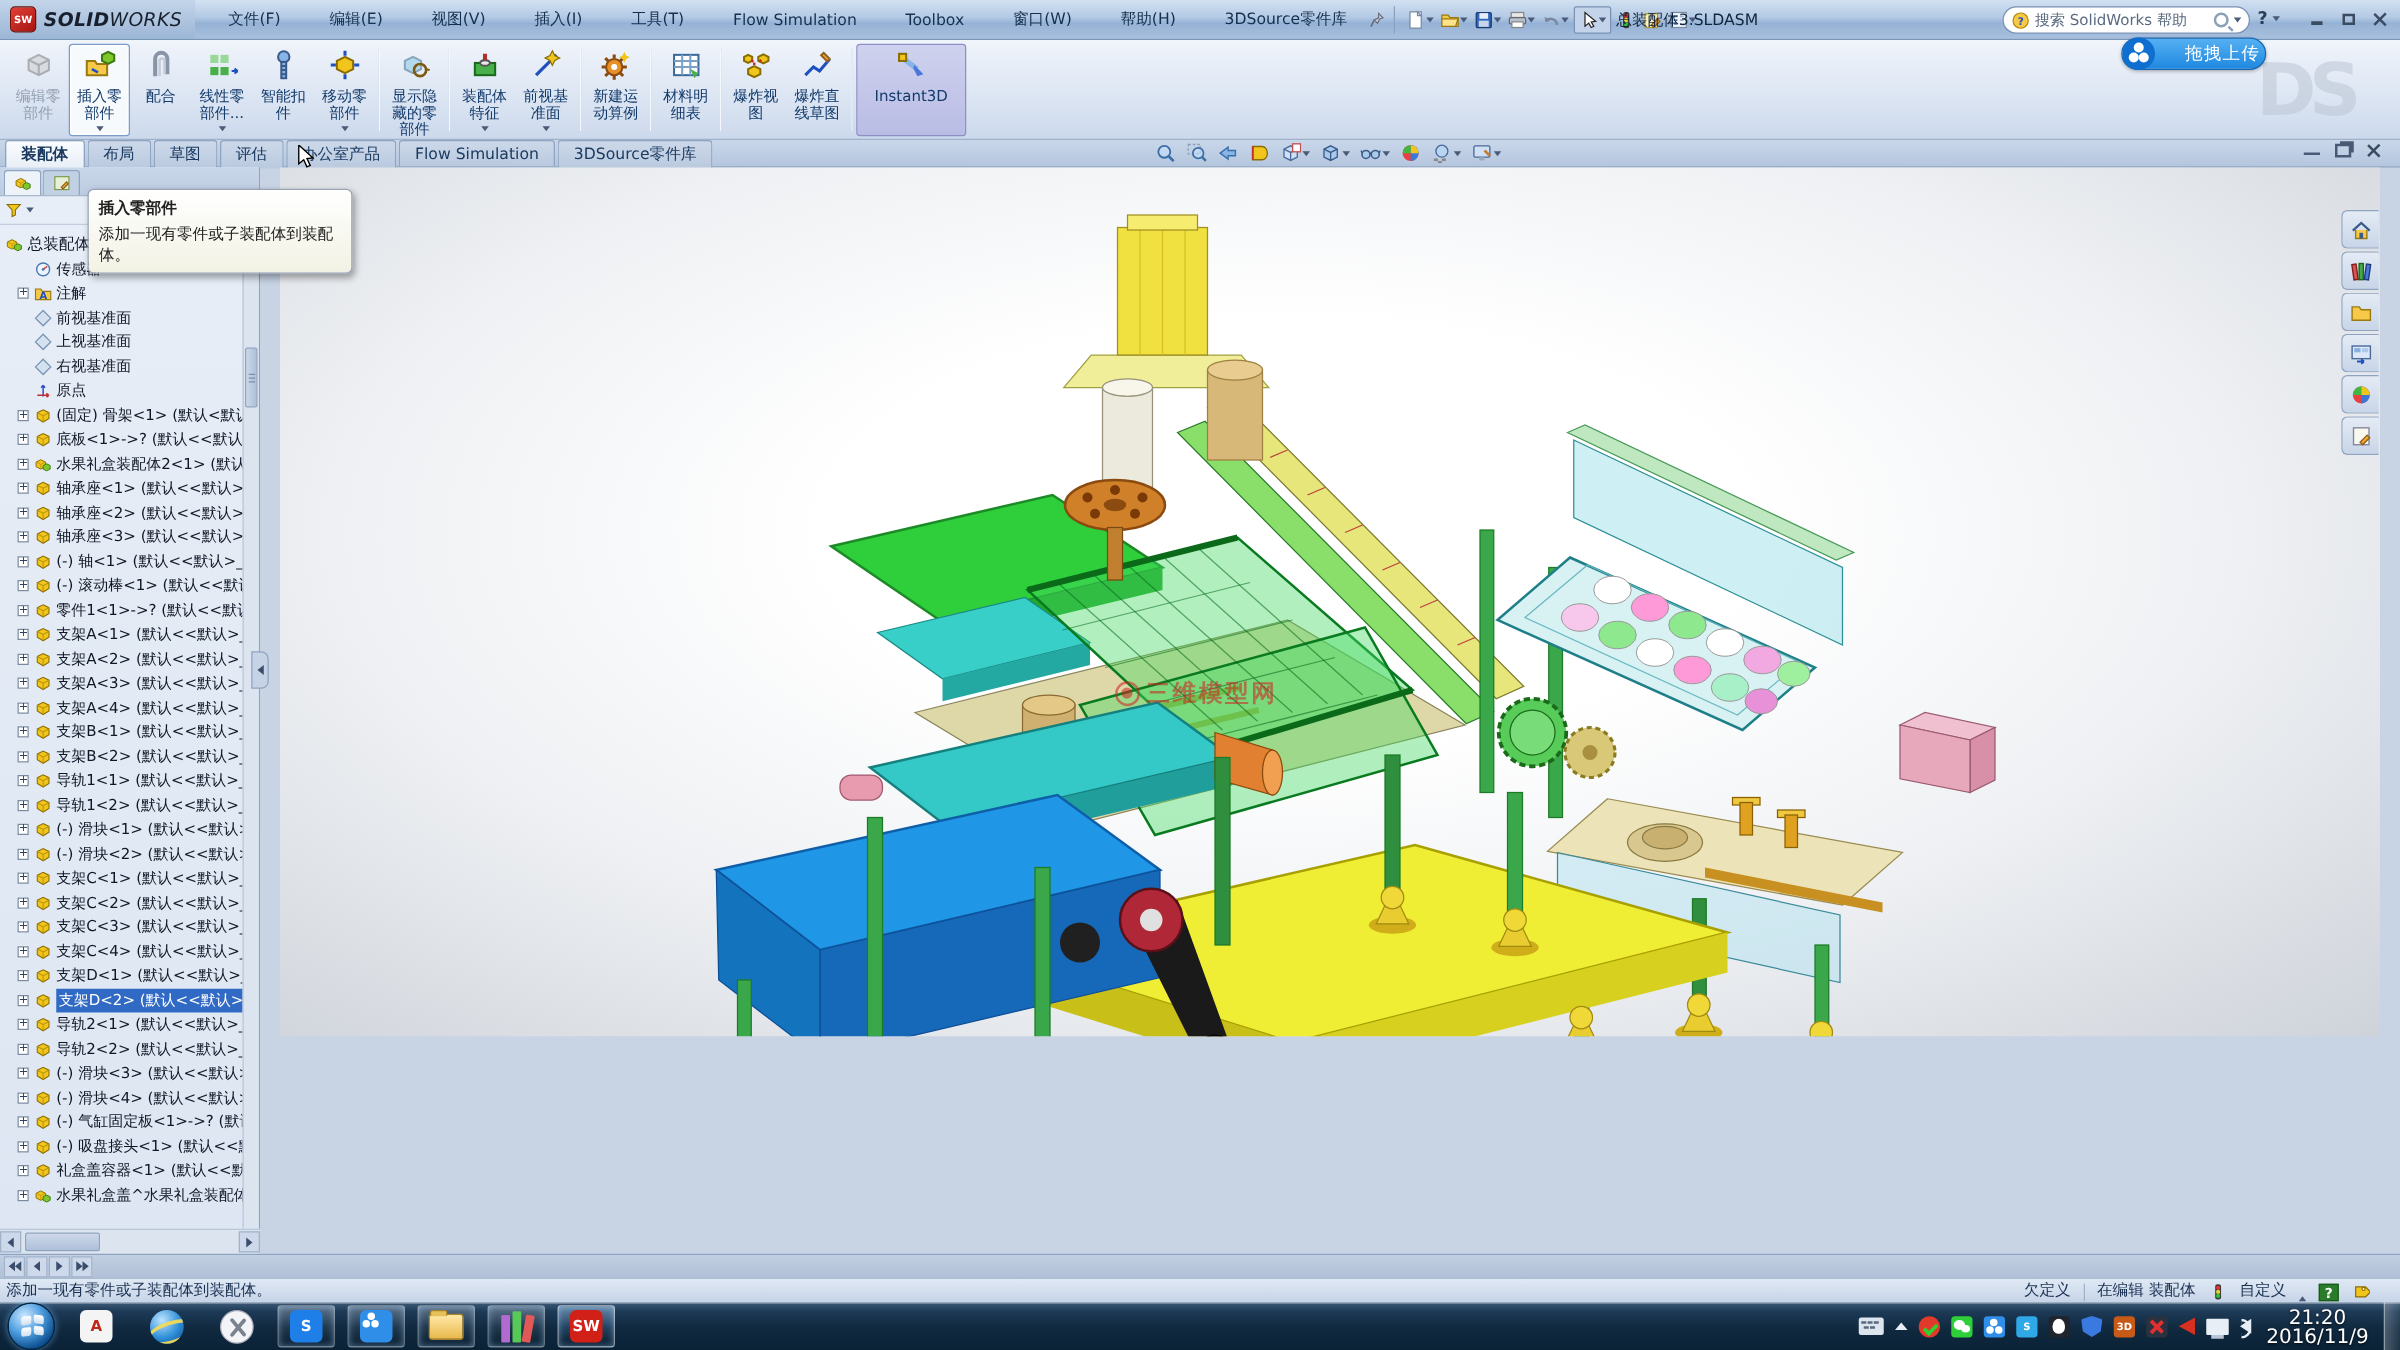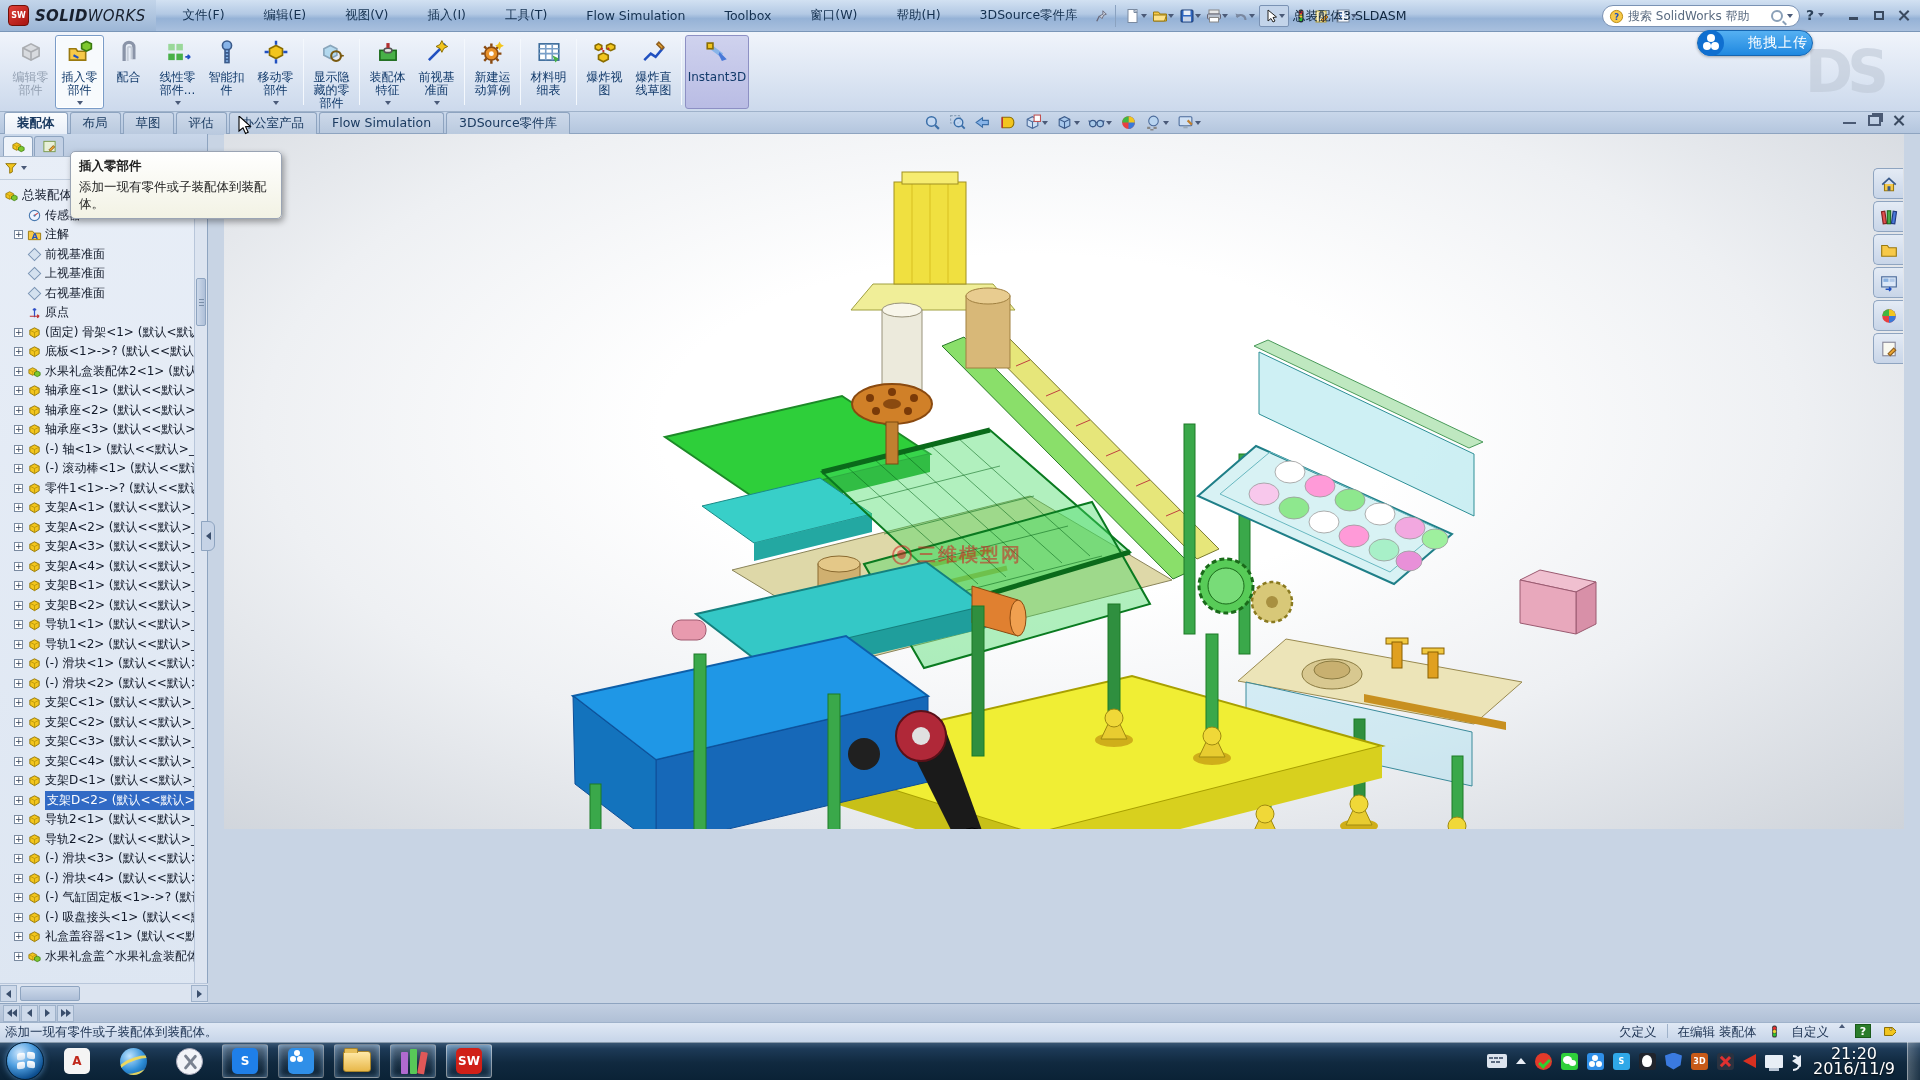--- a/index.html
+++ b/index.html
@@ -40,21 +40,21 @@
 #uploadlogo i:nth-child(2){width:8px;height:8px;left:5px;top:12px}
 #uploadlogo i:nth-child(3){width:8px;height:8px;left:13px;top:12px}
 #uploadtext{color:#fff;font-size:14px;font-weight:normal;padding-left:24px;letter-spacing:1px}
 
 #cmdbar{position:absolute;left:0;top:32px;width:1920px;height:80px;background:linear-gradient(180deg,#f0f4fb 0%,#dde6f3 55%,#ccd9ec 100%);border-bottom:1px solid #9fb2ca;display:flex;align-items:stretch;padding:3px 2px 2px 6px}
 .cm-btn{width:49px;display:flex;flex-direction:column;align-items:center;padding-top:3px;position:relative;border:1px solid transparent;border-radius:3px}
 .cm-btn .cm-label{font-size:12px;line-height:13px;text-align:center;color:#123a6b;margin-top:6px}
 .cm-btn.disabled .cm-label{color:#93a0b2}
 .cm-btn.disabled .icon{filter:grayscale(1) opacity(.55)}
 .cm-btn.hover{background:#f7fafd;border-color:#7a9cc8;box-shadow:inset 0 0 0 1px #fff}
-.cm-btn.active{background:linear-gradient(180deg,#cfd2ee,#b9bce4);border-color:#8d90c4;width:64px}
+.cm-btn.active{background:linear-gradient(180deg,#cfd2ee,#b9bce4);border-color:#8d90c4;width:88px}
 .cm-caret{margin-top:auto;margin-bottom:3px}
 .cm-sep{width:1px;background:#aebfd6;margin:4px 3px;border-right:1px solid #f4f8fd}
 #dsghost{position:absolute;right:37px;top:6px;font-size:58px;font-weight:bold;color:#bcc6d4;opacity:.55;letter-spacing:-6px}
 
 #ribbonrow{position:absolute;left:0;top:112px;width:1920px;height:22px;background:linear-gradient(180deg,#c9d7ea,#b4c6de);border-bottom:1px solid #8ea4c0}
 #rtabs{position:absolute;left:4px;top:0;display:flex;height:22px;align-items:flex-start}
 .rtab{padding:2px 12px 3px;font-size:12.5px;color:#1a3a60;border:1px solid #8ea4c0;border-bottom:none;background:linear-gradient(180deg,#cdd9ea,#b9c9de);margin-right:2px;border-radius:3px 3px 0 0;white-space:nowrap}
 .rtab.active{background:linear-gradient(180deg,#fafcfe,#e8eef7);font-weight:bold}
 #headsup{position:absolute;left:922px;top:1px;display:flex;align-items:center;gap:4px}
 .hu-btn{display:flex;align-items:center;padding:1px 2px;border-radius:2px;gap:1px}
@@ -94,21 +94,21 @@
 .tp-btn{width:30px;height:31px;background:linear-gradient(180deg,#e4ebf5,#c8d5e8);border:1px solid #8ea4c0;border-right:none;border-radius:5px 0 0 5px;display:flex;align-items:center;justify-content:center}
 #triad{position:absolute;left:12px;top:748px}
 
 #bottombar{position:absolute;left:0;top:1003px;width:1920px;height:19px;background:linear-gradient(180deg,#c2cfe2,#b0c0d6);border-top:1px solid #8ea4c0;display:flex;align-items:center;padding-left:3px}
 #navbtns{display:flex;gap:1px;margin-right:4px}
 .btab{padding:1px 14px 2px;font-size:12px;color:#18304e;background:linear-gradient(180deg,#ccd8e8,#b8c8dc);border:1px solid #8ea4c0;margin-right:1px;border-bottom:none;white-space:nowrap}
 .btab.active{background:#f2f6fb;font-weight:bold}
 
 #statusbar{position:absolute;left:0;top:1022px;width:1920px;height:20px;background:linear-gradient(180deg,#e0e9f5,#c6d4e8);border-top:1px solid #9fb2ca;display:flex;align-items:center;font-size:12.5px;color:#1a3050}
 #statusmsg{padding-left:5px}
-#statusright{margin-left:auto;display:flex;align-items:flex-start;gap:10px;padding-right:24px}
+#statusright{margin-left:auto;display:flex;align-items:flex-end;gap:10px;padding-right:24px}
 .st-sep{width:1px;height:14px;background:#9fb2ca}
 .helpbox{width:16px;height:14px;background:#2a7c2a;color:#fff;font-size:11px;font-weight:bold;display:flex;align-items:center;justify-content:center;border:1px solid #1a5a1a}
 
 #taskbar{position:absolute;left:0;top:1042px;width:1920px;height:38px;background:linear-gradient(180deg,#3d5a78 0%,#1d3a57 18%,#10293f 55%,#0a2236 100%);display:flex;align-items:center}
 #taskbar::before{content:"";position:absolute;left:0;top:0;width:100%;height:1px;background:rgba(255,255,255,.4)}
 #apps{display:flex;align-items:center;gap:10px;padding-left:6px}
 .app-btn{width:46px;height:34px;border-radius:3px;display:flex;align-items:center;justify-content:center;position:relative}
 .app-btn.active{background:linear-gradient(180deg,rgba(255,255,255,.28),rgba(255,255,255,.08) 50%,rgba(0,0,0,.15));border:1px solid rgba(255,255,255,.35);box-shadow:inset 0 0 6px rgba(160,210,255,.5)}
 .app-btn.pressed{background:linear-gradient(180deg,rgba(190,225,255,.45),rgba(120,180,240,.2) 50%,rgba(0,0,0,.2));border:1px solid rgba(255,255,255,.5)}
 #startorb{width:38px;height:38px;border-radius:50%;background:radial-gradient(circle at 35% 28%,#cfe8ff,#4f9fe0 40%,#0d4f90 75%,#063a6e 100%);border:1px solid #04243f;position:relative;box-shadow:0 0 6px rgba(120,190,255,.6)}

